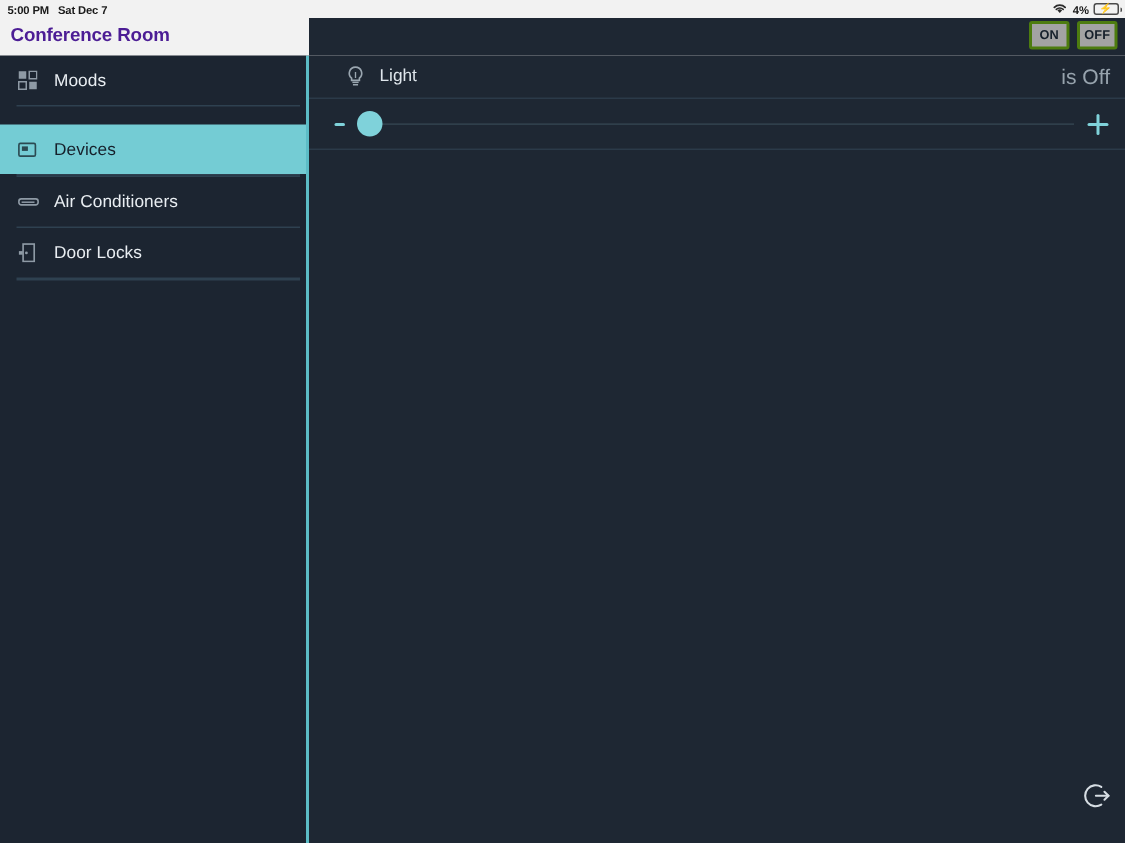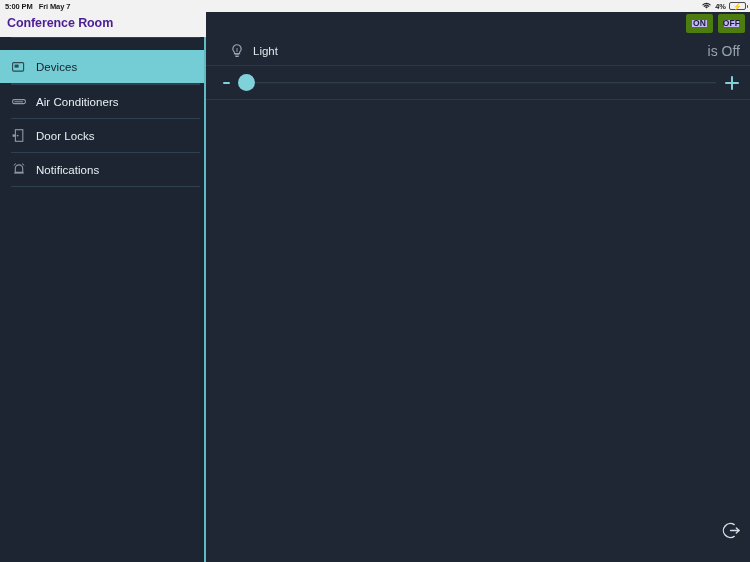--- a/index.html
+++ b/index.html
@@ -112,22 +112,22 @@
   .toggle-group {
     position: absolute;
     right: 5px;
     top: 1.5px;
     display: flex;
     gap: 5px;
   }
   .toggle-btn {
     width: 27px;
     height: 19px;
-    background: #c4b5fd;
-    border: 6px solid #4d7c0f;
+    background: #a3a3a3;
+    border: 2px solid #4d7c0f;
     border-radius: 2px;
     box-sizing: border-box;
     display: flex;
     align-items: center;
     justify-content: center;
     font-size: 8.5px;
     font-weight: bold;
     color: #16202b;
     letter-spacing: 0.1px;
     cursor: pointer;
@@ -310,21 +310,21 @@
   }
 </style>
 </head>
 <body>
 
 <div id="app">
 
   <div class="statusbar">
     <div class="sb-left">
       <span>5:00 PM</span>
-      <span>Fri May 7</span>
+      <span>Sat Dec 7</span>
     </div>
     <div class="sb-right">
       <span class="wifi-icon">
         <svg width="11" height="9" viewBox="0 0 11 9">
           <path d="M5.5 7.6 L3.9 5.9 a2.3 2.3 0 0 1 3.2 0 Z" fill="#2a2a2a"></path>
           <path d="M1.9 3.9 a5.1 5.1 0 0 1 7.2 0" stroke="#2a2a2a" stroke-width="1.2" fill="none" stroke-linecap="round"></path>
           <path d="M3.2 5.3 a3.3 3.3 0 0 1 4.6 0" stroke="#2a2a2a" stroke-width="1.1" fill="none" stroke-linecap="round"></path>
         </svg>
       </span>
       <span>4%</span>
@@ -341,20 +341,31 @@
         <div class="toggle-btn">ON</div>
         <div class="toggle-btn">OFF</div>
       </div>
     </div>
   </div>
 
   <div class="body-area">
 
     <nav class="sidebar">
 
+      <div class="nav-item">
+        <span class="nav-icon">
+          <svg width="13" height="13" viewBox="0 0 13 13">
+            <rect x="0.5" y="0.5" width="5" height="5" fill="#8e9aa5"></rect>
+            <rect x="7.5" y="0.5" width="5" height="5" fill="none" stroke="#8e9aa5" stroke-width="1"></rect>
+            <rect x="0.5" y="7.5" width="5" height="5" fill="none" stroke="#8e9aa5" stroke-width="1"></rect>
+            <rect x="7.5" y="7.5" width="5" height="5" fill="#8e9aa5"></rect>
+          </svg>
+        </span>
+        <span class="nav-label">Moods</span>
+      </div>
       <div class="nav-sep"></div>
 
       <div class="nav-item active">
         <span class="nav-icon">
           <svg width="13" height="12" viewBox="0 0 13 12">
             <rect x="0.6" y="1.6" width="11" height="8.5" rx="1" fill="none" stroke="#2b4a52" stroke-width="1.1"></rect>
             <rect x="2.6" y="3.6" width="4" height="3" fill="#2b4a52"></rect>
           </svg>
         </span>
         <span class="nav-label">Devices</span>
@@ -379,30 +390,20 @@
           <svg width="13" height="13" viewBox="0 0 13 13">
             <rect x="3.4" y="0.7" width="7.4" height="11.6" fill="none" stroke="#8e9aa5" stroke-width="1.1"></rect>
             <rect x="0.6" y="5.4" width="2.6" height="2.4" fill="#8e9aa5"></rect>
             <circle cx="5.6" cy="6.6" r="0.95" fill="#8e9aa5"></circle>
           </svg>
         </span>
         <span class="nav-label">Door Locks</span>
       </div>
       <div class="nav-sep"></div>
 
-      <div class="nav-item">
-        <span class="nav-icon">
-          <svg width="12" height="13" viewBox="0 0 12 13">
-            <path d="M2.3 9.4 V5.6 a3.7 3.7 0 0 1 7.4 0 V9.4 Z" fill="none" stroke="#8e9aa5" stroke-width="1.1"></path>
-            <rect x="1.2" y="9.5" width="9.6" height="1.1" fill="#8e9aa5"></rect>
-            <path d="M1.1 2.1 L2.6 0.9 M10.9 2.1 L9.4 0.9" stroke="#8e9aa5" stroke-width="1" stroke-linecap="round"></path>
-          </svg>
-        </span>
-        <span class="nav-label">Notifications</span>
-      </div>
       <div class="nav-sep"></div>
 
     </nav>
     <div class="sidebar-divider-v"></div>
 
     <section class="content">
 
       <div class="device-header">
         <span class="dev-icon">
           <svg width="12" height="15" viewBox="0 0 12 15">

